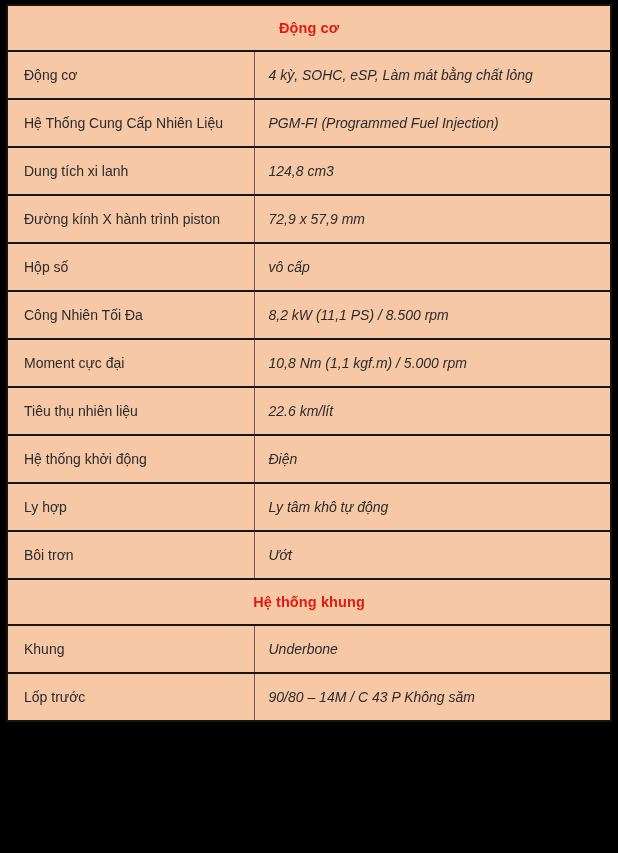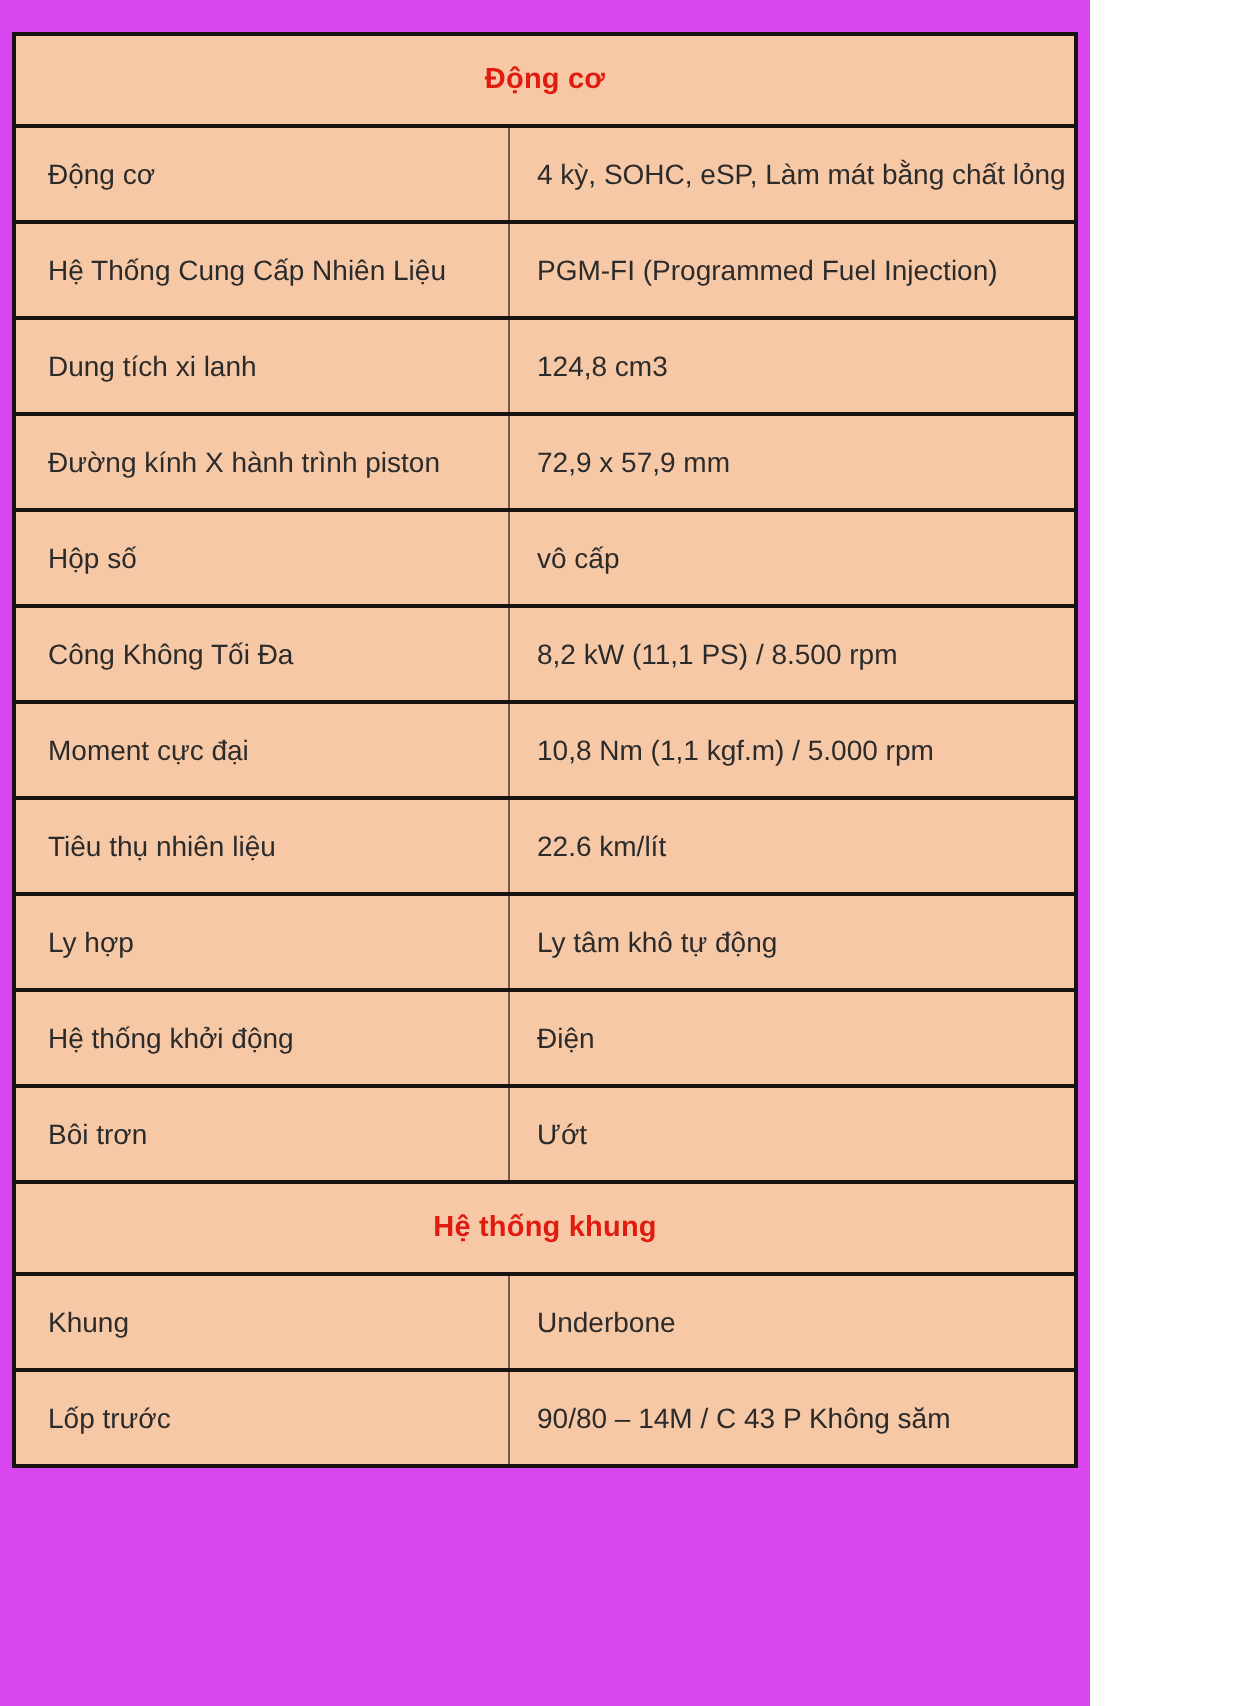--- a/index.html
+++ b/index.html
@@ -12,24 +12,24 @@
     width: 618px;
     height: 853px;
     overflow: hidden;
     font-family: "Liberation Sans", "DejaVu Sans", sans-serif;
     -webkit-font-smoothing: antialiased;
   }
 
   
   .spec-page {
     box-sizing: border-box;
-    width: 545px;
+    width: 618px;
     height: 853px;
-    padding: 16px 6px 0 6px;
-    background: #d946ef;
+    padding: 4px 6px 0 6px;
+    background: #000000;
   }
 
   .spec-table {
     width: 100%;
     border-collapse: collapse;
     table-layout: fixed;
     background: #f6c8a6;
     border-left: 2px solid #1a1411;
     border-right: 2px solid #1a1411;
     border-top: 2px solid #1a1411;
@@ -66,20 +66,21 @@
     vertical-align: middle;
     white-space: nowrap;
     overflow: hidden;
     text-overflow: clip;
   }
   tr.data-row > td.cell-label {
     border-right: 1px solid #6e5a4e;
   }
   tr.data-row > td.cell-value {
     padding-left: 14px;
+    font-style: italic;
   }
 
   
   tr.data-row:last-child > td {
     border-bottom: 2px solid #1a1411;
   }
 </style>
 </head>
 <body>
 
@@ -109,38 +110,38 @@
       </tr>
       <tr class="data-row">
         <td class="cell-label">Đường kính X hành trình piston</td>
         <td class="cell-value">72,9 x 57,9 mm</td>
       </tr>
       <tr class="data-row">
         <td class="cell-label">Hộp số</td>
         <td class="cell-value">vô cấp</td>
       </tr>
       <tr class="data-row">
-        <td class="cell-label">Công Không Tối Đa</td>
+        <td class="cell-label">Công Nhiên Tối Đa</td>
         <td class="cell-value">8,2 kW (11,1 PS) / 8.500 rpm</td>
       </tr>
       <tr class="data-row">
         <td class="cell-label">Moment cực đại</td>
         <td class="cell-value">10,8 Nm (1,1 kgf.m) / 5.000 rpm</td>
       </tr>
       <tr class="data-row">
         <td class="cell-label">Tiêu thụ nhiên liệu</td>
         <td class="cell-value">22.6 km/lít</td>
       </tr>
       <tr class="data-row">
+        <td class="cell-label">Hệ thống khởi động</td>
+        <td class="cell-value">Điện</td>
+      </tr>
+      <tr class="data-row">
         <td class="cell-label">Ly hợp</td>
         <td class="cell-value">Ly tâm khô tự động</td>
-      </tr>
-      <tr class="data-row">
-        <td class="cell-label">Hệ thống khởi động</td>
-        <td class="cell-value">Điện</td>
       </tr>
       <tr class="data-row">
         <td class="cell-label">Bôi trơn</td>
         <td class="cell-value">Ướt</td>
       </tr>
 
       <tr class="section-row">
         <th class="section-head" colspan="2">Hệ thống khung</th>
       </tr>
 

